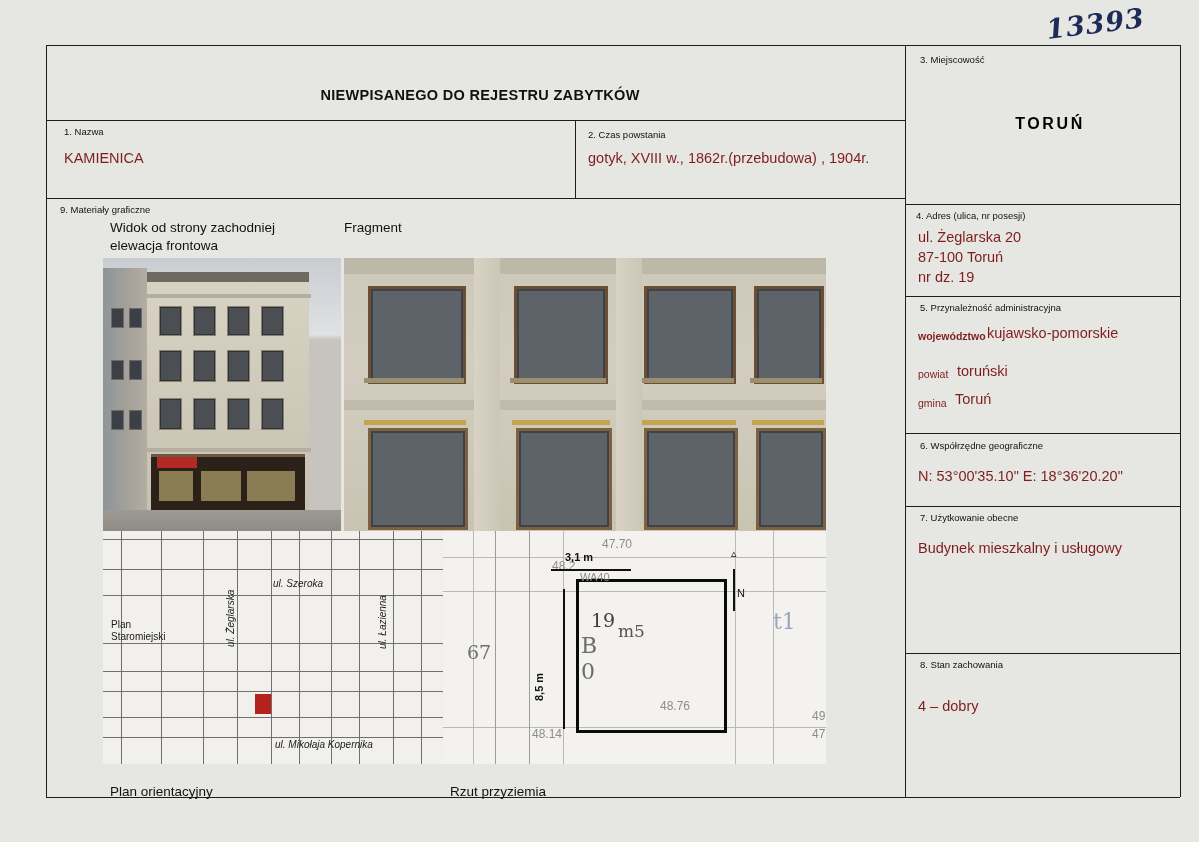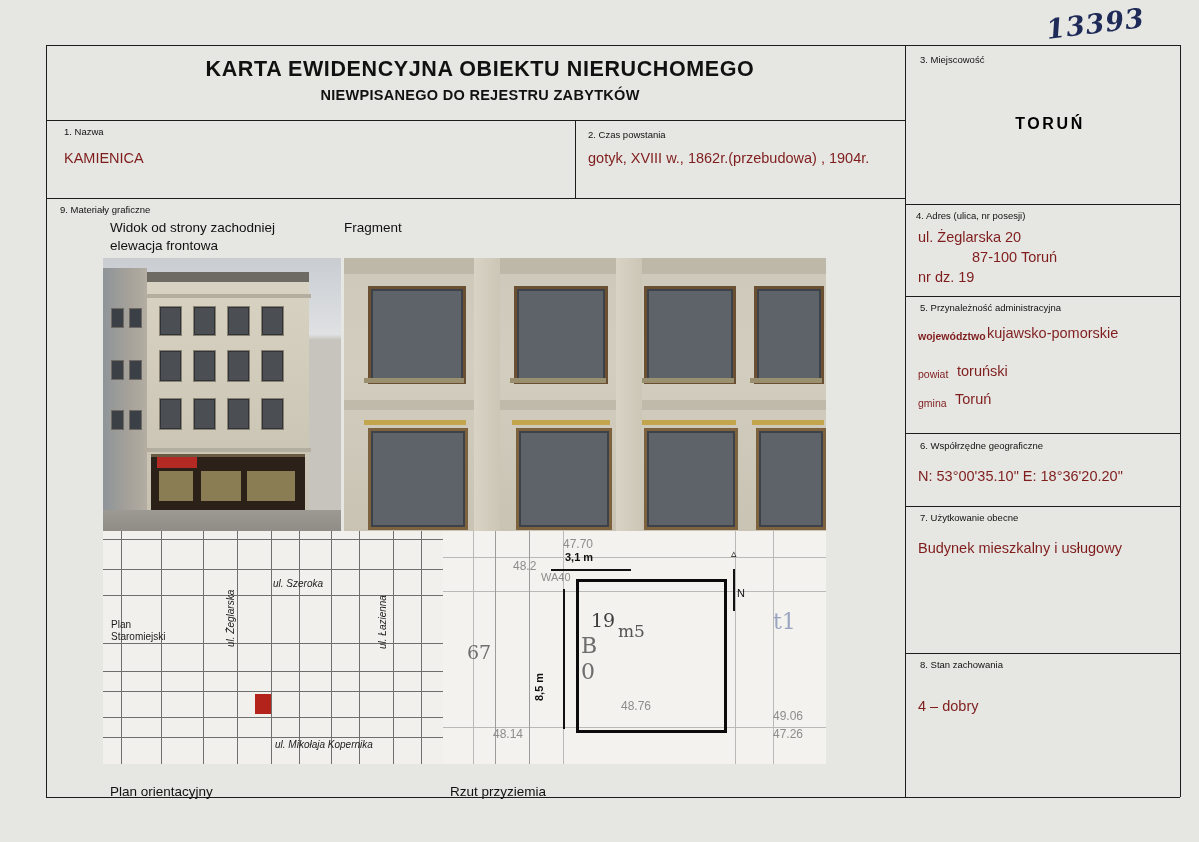--- a/index.html
+++ b/index.html
@@ -195,20 +195,21 @@
   .pl-num {
     position: absolute;
     font-size: 19px;
     color: #3d3d3d;
     font-family: "DejaVu Serif", serif;
   }
   .pl-gray {
     position: absolute;
     font-size: 12px;
     color: #8d8d8d;
+    padding-left: 39px;
   }
   .pl-dim {
     position: absolute;
     font-size: 11px;
     font-weight: bold;
     color: #111;
   }
   .pl-dim.vert {
     transform: rotate(-90deg);
     transform-origin: left top;
@@ -247,35 +248,34 @@
   <div class="hline" style="left:46px; top:120px; width:859px;"></div>
 
   <div class="hline" style="left:46px; top:198px; width:859px;"></div>
 
   <div class="hline" style="left:905px; top:204px; width:275px;"></div>
   <div class="hline" style="left:905px; top:296px; width:275px;"></div>
   <div class="hline" style="left:905px; top:433px; width:275px;"></div>
   <div class="hline" style="left:905px; top:506px; width:275px;"></div>
   <div class="hline" style="left:905px; top:653px; width:275px;"></div>
 
-  <div class="doc-title">KARTA EWIDENCYJNA OBIEKTU NIERUCHOMEGO</div>
   <div class="doc-subtitle">NIEWPISANEGO DO REJESTRU ZABYTKÓW</div>
 
   <div class="field-num" style="left:64px; top:126px;">1. Nazwa</div>
   <div class="field-val" style="left:64px; top:150px;">KAMIENICA</div>
 
   <div class="field-num" style="left:588px; top:129px;">2. Czas powstania</div>
   <div class="field-val" style="left:588px; top:150px;">gotyk, XVIII w., 1862r.(przebudowa) , 1904r.</div>
 
   <div class="field-num" style="left:920px; top:54px;">3. Miejscowość</div>
   <div class="city">TORUŃ</div>
 
   <div class="field-num" style="left:916px; top:210px;">4. Adres (ulica, nr posesji)</div>
   <div class="field-val addr-line" style="left:918px; top:227px;">ul. Żeglarska 20</div>
-  <div class="field-val addr-line" style="left:972px; top:247px;">87-100 Toruń</div>
+  <div class="field-val addr-line" style="left:918px; top:247px;">87-100 Toruń</div>
   <div class="field-val addr-line" style="left:918px; top:267px;">nr dz. 19</div>
 
   <div class="field-num" style="left:920px; top:302px;">5. Przynależność administracyjna</div>
 
   <div class="field-val small-label" style="left:918px; top:330px;font-weight:bold;">województwo</div>
   <div class="field-val" style="left:987px; top:325px;">kujawsko-pomorskie</div>
 
   <div class="field-val small-label" style="left:918px; top:368px;">powiat</div>
   <div class="field-val" style="left:957px; top:363px;">toruński</div>
 

